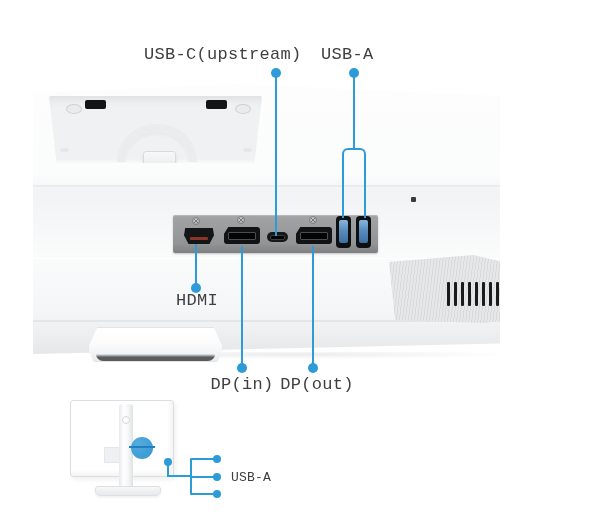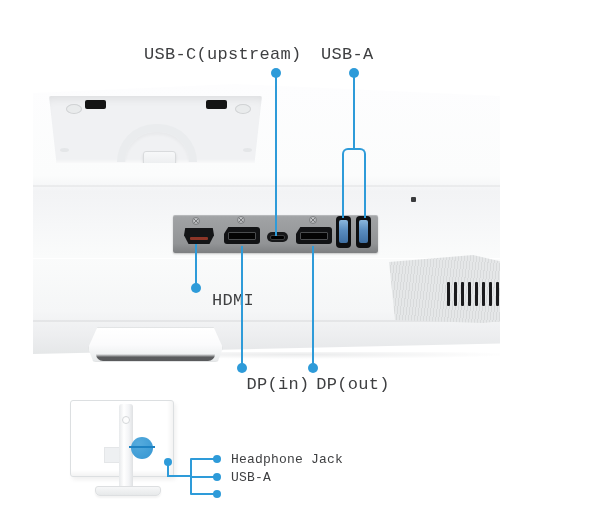--- a/index.html
+++ b/index.html
@@ -2,21 +2,21 @@
 <html style="--accent: #2E9BD9; --text: #3E3F41;"><head>
 <meta charset="utf-8">
 <style>
   :root{ --accent:#2E9BD9; --text:#3E3F41; }
   html,body{margin:0;padding:0;background:#fff;}
   .stage{position:relative;width:500px;height:532px;background:#fff;overflow:hidden;
          font-family:Liberation Mono, monospace;color:var(--text);}
   .lbl{position:absolute;color:var(--text);font-weight:500;white-space:nowrap;}
   .lbl-lg{font-size:17px;letter-spacing:.3px;line-height:20px;}
   .lbl-sm{font-size:13px;letter-spacing:.2px;line-height:15px;}
-  .centerx{transform:translateX(-50%);margin-left:36px;}
+  .centerx{transform:translateX(-50%);}
   .cl{position:absolute;background:var(--accent);}
   .dot{position:absolute;border-radius:50%;background:var(--accent);}
 
   
   .shell{position:absolute;left:33px;top:84px;width:532px;height:270px;
     background:linear-gradient(180deg,#fdfdfe 0%,#fbfcfc 34%,#f2f3f5 40%,#f6f7f8 52%,#fafbfb 64%,#f5f6f7 84%,#ecedef 94%,#e5e7e8 100%);
     clip-path:polygon(0 3.3%,38% 0,100% 5.5%,100% 95.6%,0 100%);}
   .band{position:absolute;left:0;width:100%;}
   .vesa{position:absolute;left:16px;top:12px;width:213px;height:67px;background:#f0f1f3;border-radius:2px;
     clip-path:polygon(0 0,100% 0,96.5% 100%,3.5% 100%);
@@ -176,16 +176,15 @@
   <div class="dot" style="left:164px;top:458px;width:8px;height:8px;"></div>
   <div class="cl" style="left:167px;top:464px;width:2px;height:13px;"></div>
   <div class="cl" style="left:167px;top:475px;width:25px;height:2px;"></div>
   <div class="cl" style="left:190px;top:458px;width:2px;height:37px;border-radius:2px;"></div>
   <div class="cl" style="left:191px;top:458px;width:26px;height:2px;"></div>
   <div class="cl" style="left:191px;top:476px;width:26px;height:2px;"></div>
   <div class="cl" style="left:191px;top:493px;width:26px;height:2px;"></div>
   <div class="dot" style="left:213px;top:455px;width:8px;height:8px;"></div>
   <div class="dot" style="left:213px;top:473px;width:8px;height:8px;"></div>
   <div class="dot" style="left:213px;top:490px;width:8px;height:8px;"></div>
-  <div class="lbl lbl-sm" style="left:231px;top:452px;">Headphone Jack</div>
   <div class="lbl lbl-sm" style="left:231px;top:470px;">USB-A</div>
 
 </div>
 
 </body></html>

